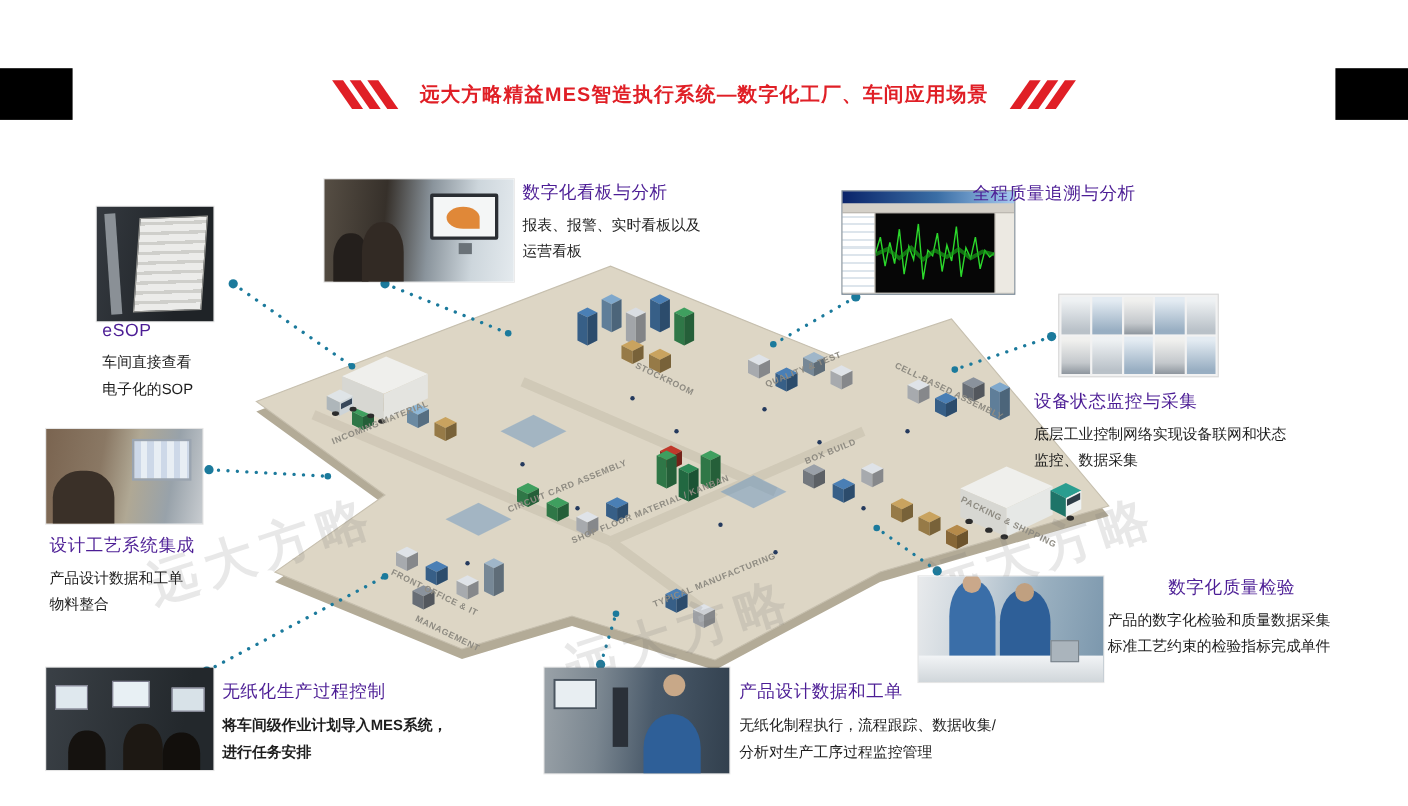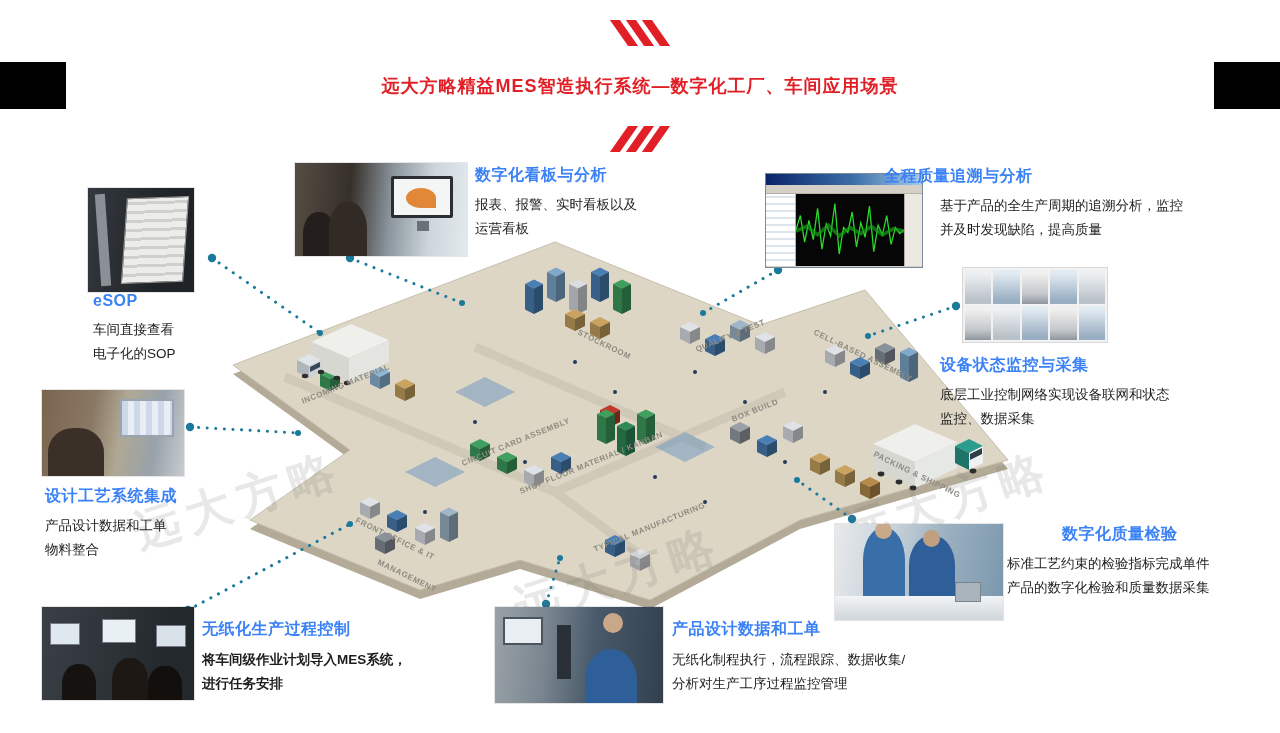--- a/index.html
+++ b/index.html
@@ -4,29 +4,29 @@
 <style>
   * { margin:0; padding:0; box-sizing:border-box; }
   body { background:#fff; font-family:"Liberation Sans","DejaVu Sans",sans-serif; }
   .page { position:relative; width:1280px; height:733px; background:#ffffff; overflow:hidden; }
 
   
   .edge-bar { position:absolute; top:62px; height:47px; background:#000; z-index:7; }
   .edge-bar.l { left:0; width:66px; }
   .edge-bar.r { right:0; width:66px; }
   .title-row { position:absolute; top:62px; left:0; right:0; height:47px;
-               display:flex; align-items:center; justify-content:center; gap:28px; z-index:7;flex-direction:column; }
+               display:flex; align-items:center; justify-content:center; gap:28px; z-index:7; }
   .main-title { color:#e01f26; font-size:18px; font-weight:bold; letter-spacing:1px; white-space:nowrap; }
   .slashes { display:flex; gap:6px; }
   .slashes span { display:block; width:10px; height:26px; background:#e01f26; }
   .slashes.left span { transform:skewX(35deg); }
   .slashes.right span { transform:skewX(-35deg); }
 
   
-  .c-title { position:absolute; color:#3b82f6; font-size:16px; font-weight:bold;
+  .c-title { position:absolute; color:#4c1d95; font-size:16px; font-weight:normal;
              letter-spacing:.5px; white-space:nowrap; z-index:6; }
   .c-text  { position:absolute; color:#1d1d1d; font-size:13.5px; line-height:1.75;
              white-space:nowrap; z-index:6; }
 
   
   .photo { position:absolute; overflow:hidden; z-index:6; box-shadow:0 0 0 1px rgba(0,0,0,.10); }
 
   .ph-esop { left:88px; top:188px; width:106px; height:104px; background:linear-gradient(100deg,#34393f 0%,#1f2327 70%); }
   .ph-esop .panel { position:absolute; right:8px; top:9px; width:62px; height:86px;
       background:repeating-linear-gradient(0deg,#ececea 0 6px,#cfcfcb 6px 9px);
@@ -326,24 +326,20 @@
       <div class="main">
         <svg width="100%" height="100%" viewBox="0 0 100 60" preserveAspectRatio="none">
           <polyline points="0,30 4,18 8,40 12,22 16,38 20,12 24,46 28,25 32,35 36,8 40,50 44,28 48,32 52,15 56,44 60,24 64,36 68,10 72,48 76,26 80,34 84,18 88,42 92,28 96,33 100,30" fill="none" stroke="#2bd82b" stroke-width="1.2"></polyline>
           <polyline points="0,31 10,27 20,34 30,26 40,35 50,28 60,33 70,27 80,34 90,29 100,31" fill="none" stroke="#18a018" stroke-width="3" opacity="0.7"></polyline>
         </svg>
       </div>
       <div class="rpane"></div>
     </div>
   </div>
   <div class="c-title" style="left:884px; top:166px;">全程质量追溯与分析</div>
-  <div class="c-text" style="left:940px; top:194px;">
-    <div>基于产品的全生产周期的追溯分析，监控</div>
-    <div>并及时发现缺陷，提高质量</div>
-  </div>
 
   <div class="eq-grid">
     <div></div>
     <div></div>
     <div></div>
     <div></div>
     <div></div>
     <div></div>
     <div></div>
     <div></div>
@@ -395,17 +391,17 @@
   <div class="photo ph-inspect">
     <div class="pA"></div>
     <div class="pB"></div>
     <div class="hA"></div>
     <div class="hB"></div>
     <div class="bench"></div>
     <div class="eq1"></div>
   </div>
   <div class="c-title" style="left:1062px; top:524px;">数字化质量检验</div>
   <div class="c-text" style="left:1007px; top:552px;">
+    <div>产品的数字化检验和质量数据采集</div>
     <div>标准工艺约束的检验指标完成单件</div>
-    <div>产品的数字化检验和质量数据采集</div>
   </div>
 
 </div>
 
 </body></html>

